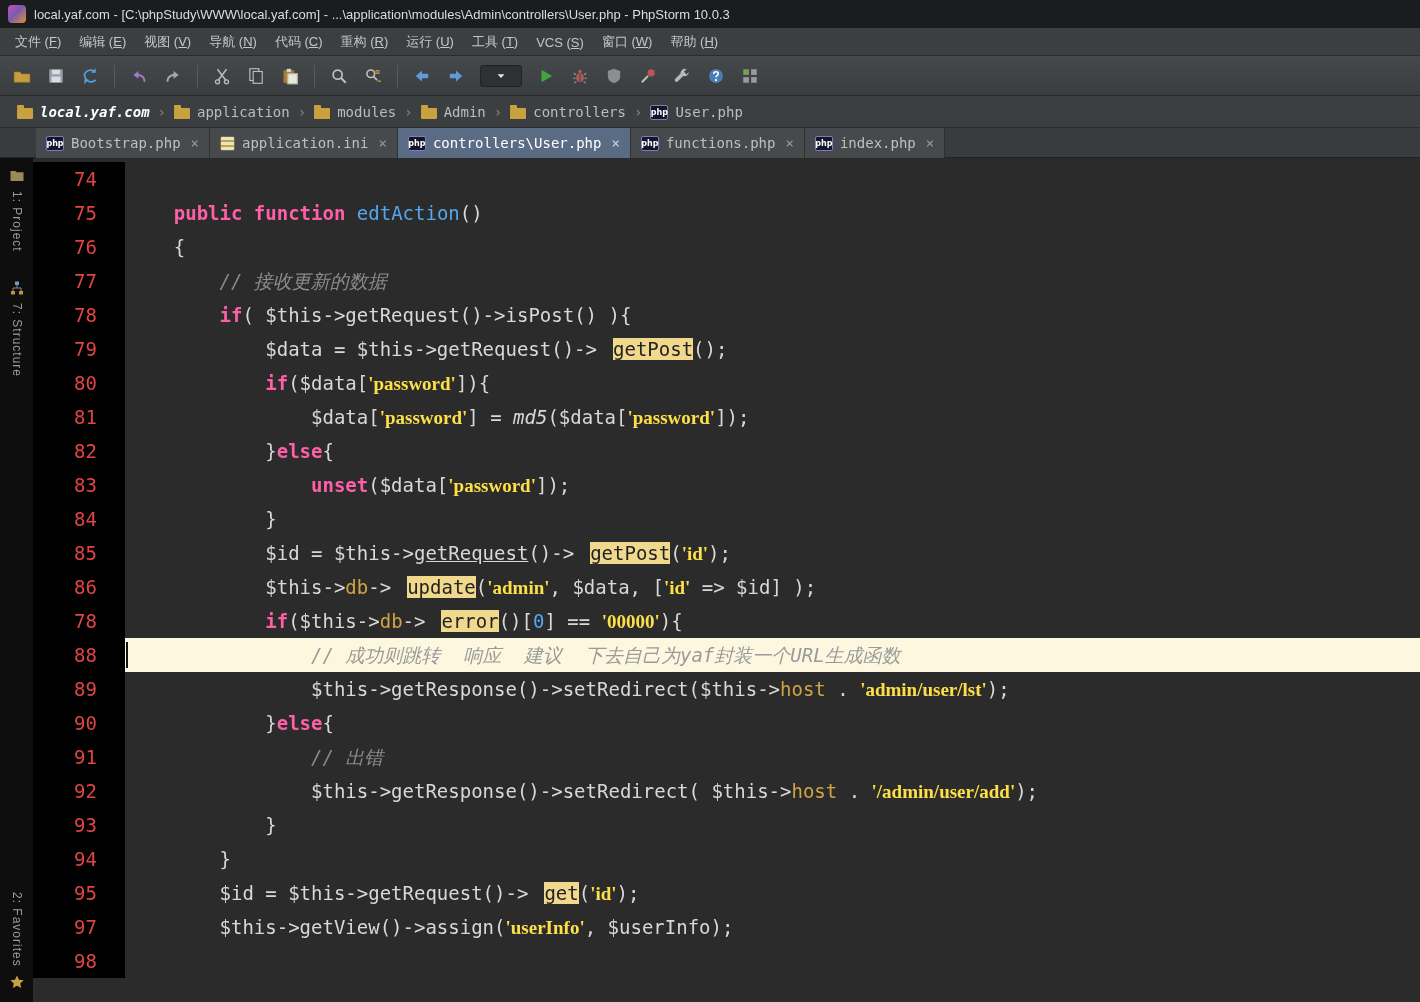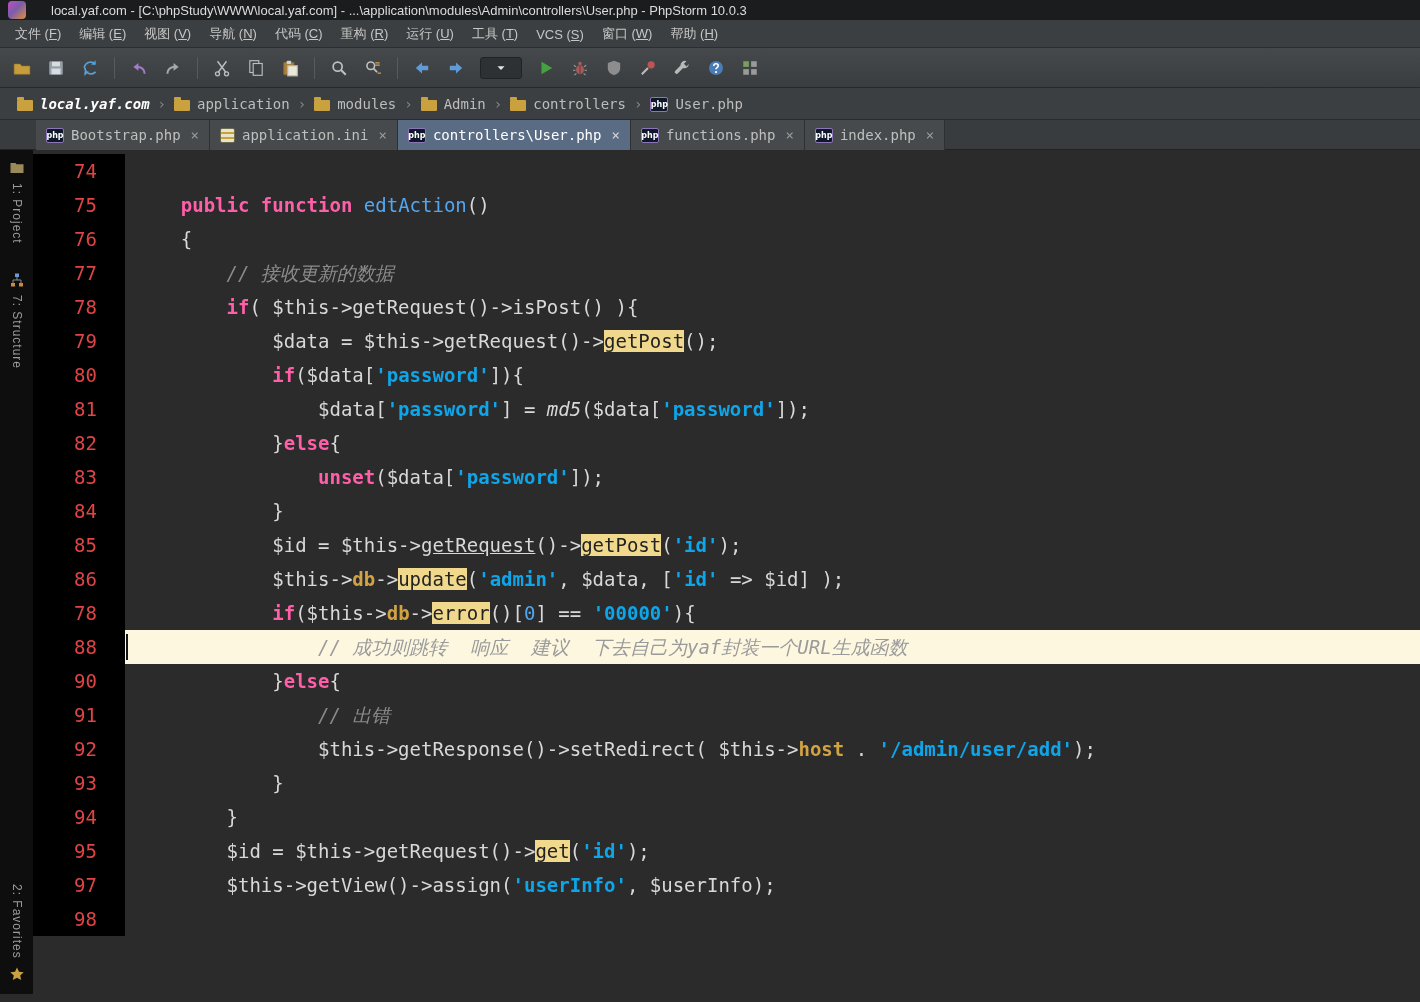--- a/index.html
+++ b/index.html
@@ -1,21 +1,21 @@
 <!DOCTYPE html>
 <html><head>
 <meta charset="utf-8">
 <style>
   * { box-sizing: border-box; }
   html,body { margin:0; padding:0; width:1420px; height:1002px; overflow:hidden;
               background:#2b2b2b; font-family:"Liberation Sans",sans-serif; }
 
   
-  .titlebar { height:20px; background:#1a1c1d; display:flex; align-items:center;
-              padding:0 8px; gap:25px; color:#dcdcdc; font-size:13px; }
+  .titlebar { height:28px; background:#1a1c1d; display:flex; align-items:center;
+              padding:0 8px; gap:8px; color:#dcdcdc; font-size:13px; }
   .ps-logo { width:18px; height:18px; border-radius:4px; flex:none;
              background:linear-gradient(135deg,#c24fc2 0%,#7b5cab 45%,#e08f3c 100%); }
 
   
   .menubar { height:28px; background:#3c3f41; display:flex; align-items:center;
              padding-left:6px; color:#c6c6c6; font-size:13px;
              box-shadow:inset 0 -1px 0 #2d2d2d; }
   .menu-item { padding:12px 9px; height:100%; display:flex; align-items:center; cursor:default; white-space:nowrap; }
   .menu-item u { text-decoration:underline; }
 
@@ -60,32 +60,32 @@
             padding:10px 0 12px; gap:28px; color:#9c9c9c; font-size:12px; flex:none; }
   .grp { display:flex; flex-direction:column; align-items:center; gap:7px; }
   .vlabel { writing-mode:vertical-rl; letter-spacing:1px; white-space:nowrap; }
   .spacer { flex:1; }
 
   .editor { flex:1; background:#2b2b2b; overflow:hidden; padding-top:4px;
             font:19px/34px "DejaVu Sans Mono",monospace; }
   .line { display:flex; height:34px; }
   .gutter { width:92px; flex:none; background:#000; color:#e04444; text-align:right;
             padding-right:28px; }
-  .code { flex:1; white-space:pre; color:#d8d8d8; position:relative; padding-left:10px; }
+  .code { flex:1; white-space:pre; color:#d8d8d8; position:relative; padding-left:3px; }
   .line.current .code { background:#fdf7e0; color:#555; }
   .caret { position:absolute; left:1px; top:4px; width:2px; height:26px; background:#141414; }
 
   .kw  { color:#ff5fa8; font-weight:bold; }
-  .str { color:#0ea5e9; font-weight:bold; }
+  .str { color:#fde047; font-weight:bold;font-family:Liberation Serif, serif; }
   .fn  { color:#53a7f0; }
   .num { color:#53a7f0; }
-  .fld { color:#d2a343; font-weight:bold; }
+  .fld { color:#d2a343; font-weight:normal; }
   .cmt { color:#8b8b8b; font-style:italic; }
   .pre { font-style:italic; }
-  .hl  { background:#f0d98c; color:#222; }
+  .hl  { background:#f0d98c; color:#222;margin-left:16px; }
   .und { text-decoration:underline; }
   .line.current .cmt { color:#9a9a9a; }
 </style>
 </head>
 <body>
 
 <div class="titlebar">
   <span class="ps-logo"></span>
   <span>local.yaf.com - [C:\phpStudy\WWW\local.yaf.com] - ...\application\modules\Admin\controllers\User.php - PhpStorm 10.0.3</span>
 </div>
@@ -397,20 +397,24 @@
       </div>
       <div class="line">
         <span class="gutter">78</span>
         <span class="code"><span>            </span><span class="kw">if</span><span>($this-&gt;</span><span class="fld">db</span><span>-&gt;</span><span class="hl">error</span><span>()[</span><span class="num">0</span><span>] == </span><span class="str">'00000'</span><span>){</span></span>
       </div>
       <div class="line current">
         <span class="gutter">88</span>
         <span class="code"><span class="caret"></span><span>                </span><span class="cmt">// 成功则跳转  响应  建议  下去自己为yaf封装一个URL生成函数</span></span>
       </div>
       <div class="line">
+        <span class="gutter">89</span>
+        <span class="code"><span>                $this-&gt;getResponse()-&gt;setRedirect($this-&gt;</span><span class="fld">host</span><span> . </span><span class="str">'admin/user/lst'</span><span>);</span></span>
+      </div>
+      <div class="line">
         <span class="gutter">90</span>
         <span class="code"><span>            }</span><span class="kw">else</span><span>{</span></span>
       </div>
       <div class="line">
         <span class="gutter">91</span>
         <span class="code"><span>                </span><span class="cmt">// 出错</span></span>
       </div>
       <div class="line">
         <span class="gutter">92</span>
         <span class="code"><span>                $this-&gt;getResponse()-&gt;setRedirect( $this-&gt;</span><span class="fld">host</span><span> . </span><span class="str">'/admin/user/add'</span><span>);</span></span>

